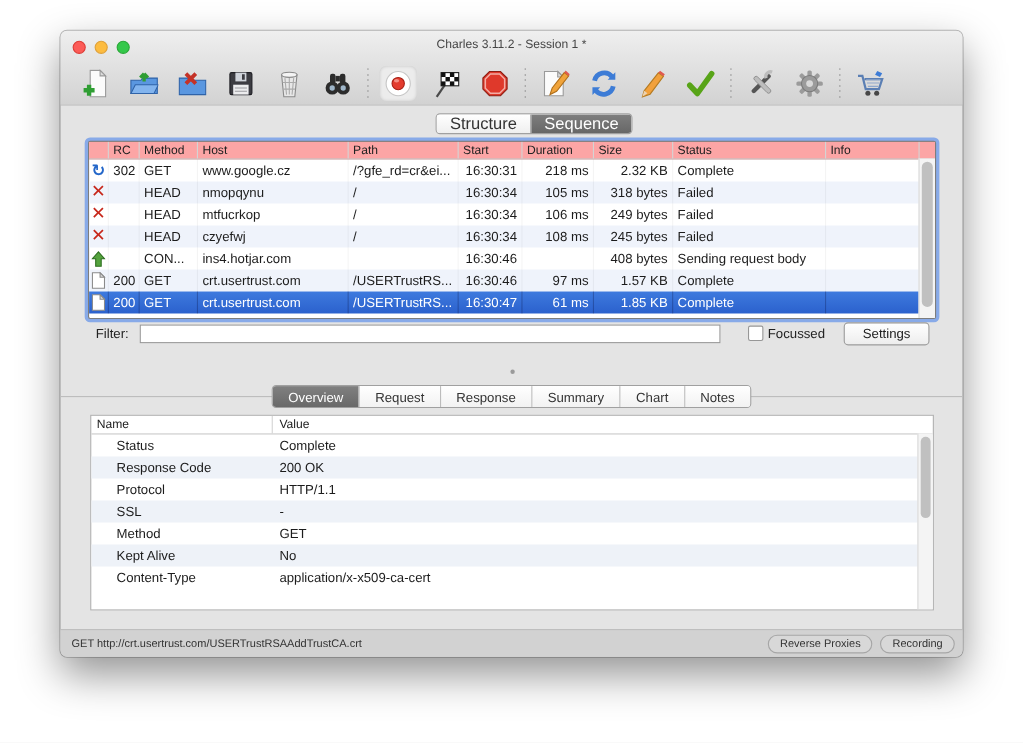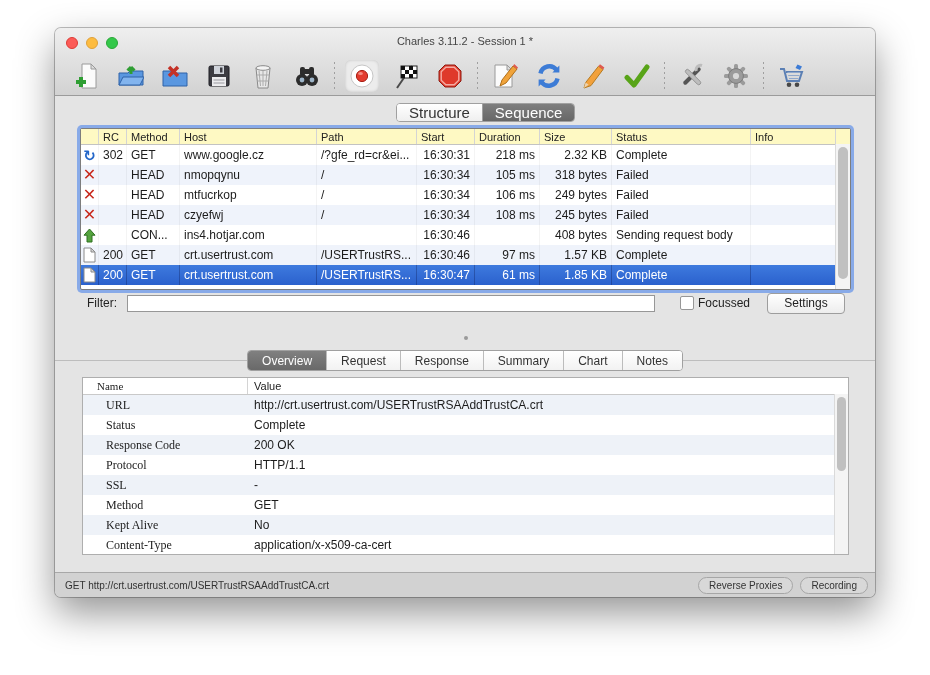--- a/index.html
+++ b/index.html
@@ -25,21 +25,21 @@
   
   .seg{position:absolute;left:341px;top:75px;height:19px;display:flex;border:1px solid #a0a0a0;
     border-radius:4px;overflow:hidden;background:#fff;box-sizing:border-box;}
   .seg-item{padding:0 12px;font-size:15px;color:#333;display:flex;align-items:center;background:linear-gradient(#ffffff,#efefef);}
   .seg-item + .seg-item{border-left:1px solid #a0a0a0;}
   .seg-item.sel{background:linear-gradient(#7e7e7e,#676767);color:#fff;}
   
   .tablewrap{position:absolute;left:25px;top:100px;width:771px;height:162px;background:#fff;
     border:1px solid #7d7d7d;border-radius:2px;box-shadow:0 0 0 3px rgba(125,163,232,0.9);box-sizing:border-box;}
   .mhead,.mrow{display:flex;align-items:center;white-space:nowrap;}
-  .mhead{height:15px;font-size:11px;color:#222;background:#fef9c3;border-bottom:1px solid #c3c3c3;}
+  .mhead{height:15px;font-size:11px;color:#222;background:#fca5a5;border-bottom:1px solid #c3c3c3;}
   .mhead .cell{border-right:1px solid #d4d4d4;}
   .mrow{height:20px;font-size:12px;color:#1c1c1c;}
   .mrow .cell{border-right:1px solid rgba(0,0,0,0.045);}
   .mrow.alt{background:#eff3fb;}
   .mrow.selected{background:linear-gradient(#3e7ade,#2b61cd);color:#fff;}
   .mrow.selected .cell{border-right:1px solid rgba(0,0,40,0.25);}
   .cell{padding:0 4px;overflow:hidden;box-sizing:border-box;flex:0 0 auto;height:100%;display:flex;align-items:center;}
   .c-icon{width:18px;justify-content:center;padding:0 1px;}
   .c-rc{width:28px;}
   .c-method{width:53px;}
@@ -72,21 +72,21 @@
   .tab{padding:4px 14px;font-size:12px;color:#333;display:flex;align-items:center;background:linear-gradient(#ffffff,#f2f2f2);}
   .tab + .tab{border-left:1px solid #bcbcbc;}
   .tab.sel{background:linear-gradient(#808080,#696969);color:#fff;}
   
   .dwrap{position:absolute;left:27px;top:349px;width:767px;height:178px;background:#fff;border:1px solid #aeaeae;
     box-sizing:border-box;overflow:hidden;}
   .dhead{display:flex;height:16px;font-size:11px;color:#222;border-bottom:1px solid #c9c9c9;align-items:center;}
   .dhead .dname{border-right:1px solid #d4d4d4;}
   .drow{display:flex;height:20px;font-size:12px;color:#1c1c1c;align-items:center;}
   .drow.alt{background:#eef2f8;}
-  .dname{width:165px;flex:0 0 auto;padding:0 14px;box-sizing:border-box;overflow:hidden;white-space:nowrap;height:100%;display:flex;align-items:center;font-family:Liberation Serif, serif;}
+  .dname{width:165px;flex:0 0 auto;padding:0 5px;box-sizing:border-box;overflow:hidden;white-space:nowrap;height:100%;display:flex;align-items:center;}
   .drow .dname{padding-left:23px;}
   .dval{flex:1 1 auto;padding:0 6px;overflow:hidden;white-space:nowrap;height:100%;display:flex;align-items:center;}
   .dscroll{position:absolute;right:0;top:16px;bottom:0;width:13px;background:#f4f4f4;border-left:1px solid #dadada;}
   
   .footer{position:absolute;left:0;right:0;bottom:0;height:24px;border-top:1px solid #a8a8a8;background:#d2d2d2;
     border-radius:0 0 6px 6px;display:flex;align-items:center;}
   .status-text{font-size:10px;color:#333;padding-left:10px;flex:1 1 auto;white-space:nowrap;overflow:hidden;}
   .pill{font-size:10px;color:#333;background:#d8d8d8;border:1px solid #a6a6a6;border-radius:9px;
     padding:2px 10px;margin-right:7px;white-space:nowrap;}
 </style>
@@ -436,24 +436,20 @@
       <span class="tab">Chart</span>
       <span class="tab">Notes</span>
     </div>
   </div>
 
   <div class="dwrap">
     <div class="dhead">
       <span class="dname">Name</span>
       <span class="dval">Value</span>
     </div>
-    <div class="drow alt">
-      <span class="dname">URL</span>
-      <span class="dval">http://crt.usertrust.com/USERTrustRSAAddTrustCA.crt</span>
-    </div>
     <div class="drow">
       <span class="dname">Status</span>
       <span class="dval">Complete</span>
     </div>
     <div class="drow alt">
       <span class="dname">Response Code</span>
       <span class="dval">200 OK</span>
     </div>
     <div class="drow">
       <span class="dname">Protocol</span>

